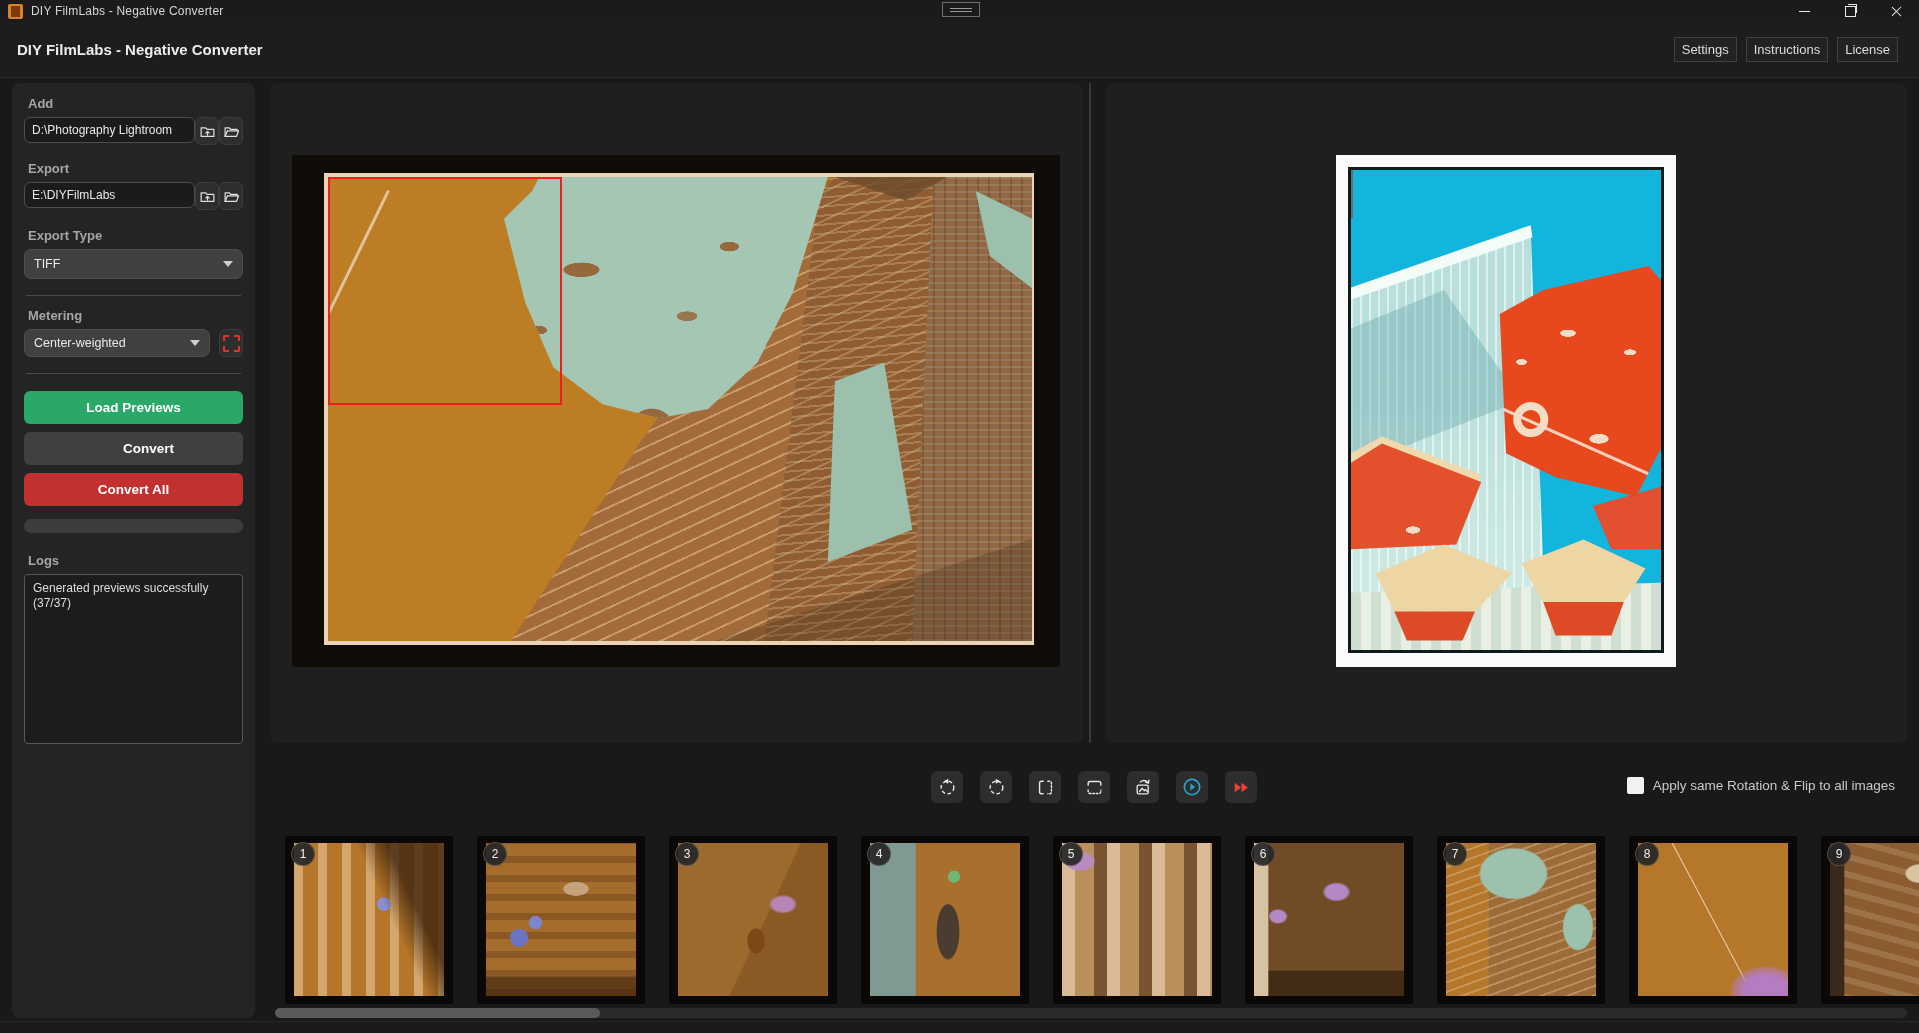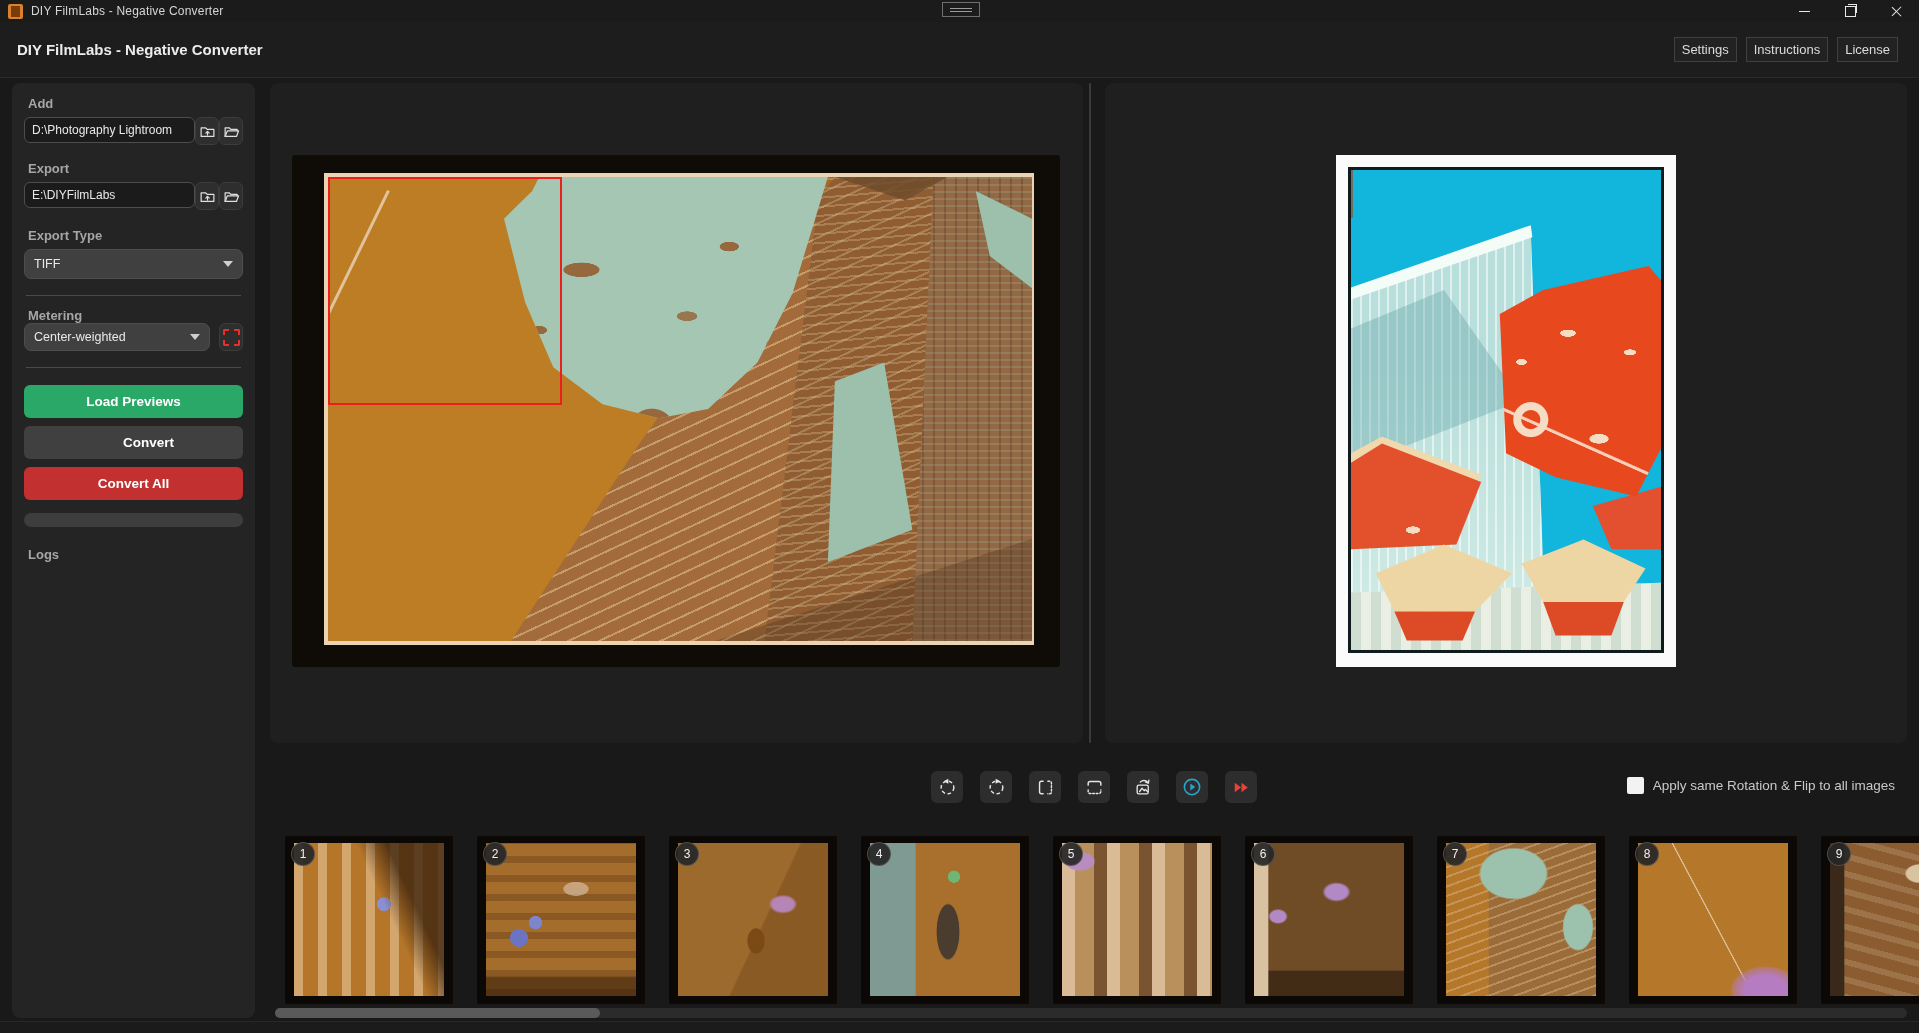--- a/index.html
+++ b/index.html
@@ -43,21 +43,21 @@
            color:#e9e9e9;font-size:12px;padding:0 7px;box-sizing:border-box;font-family:"Liberation Sans",sans-serif;}
   .icon-btn{width:28px;height:28px;background:#2e2e2e;border:1px solid #3c3c3c;border-radius:6px;
             display:flex;align-items:center;justify-content:center;padding:0;}
   .mt16{margin-top:16px;} .mt18{margin-top:18px;} .mt12{margin-top:12px;}
   .s-select{height:28px;background:#404040;border:1px solid #4d4d4d;border-radius:7px;
             display:flex;align-items:center;justify-content:space-between;padding:0 9px;margin-top:6px;}
   .s-select span{font-size:12.5px;color:#e9e9e9;}
   .chev{width:0;height:0;border-left:5px solid transparent;border-right:5px solid transparent;
         border-top:6px solid #cfcfcf;}
   .divider{height:1px;background:#4a4a4a;margin:16px 2px 0 2px;}
-  .meter-row{display:flex;gap:9px;margin-top:0;}
+  .meter-row{display:flex;gap:9px;margin-top:6px;}
   .meter-select{flex:0 0 186px;box-sizing:border-box;margin-top:0;}
   .meter-btn{width:28px;height:28px;}
   .dash-square{width:13px;height:13px;border:2px dashed #e53030;border-radius:2px;}
   .action-btn{display:block;width:219px;height:33px;border:none;border-radius:6px;color:#fff;
               font-size:13.5px;font-weight:bold;margin-top:8px;font-family:Liberation Sans, sans-serif;}
   .b-green{background:#2aa868;margin-top:17px;}
   .b-blue{background:#404040;padding-left:36px;}
   .b-red{background:#c23030;}
   .progress{width:219px;height:14px;border-radius:7px;background:#3d3d3d;margin-top:13px;}
   .logs-label{margin-top:20px;}
@@ -285,20 +285,21 @@
 
     <div class="divider mt18"></div>
 
     <button class="action-btn b-green">Load Previews</button>
     <button class="action-btn b-blue">Convert</button>
     <button class="action-btn b-red">Convert All</button>
 
     <div class="progress"></div>
 
     <div class="s-label logs-label">Logs</div>
+    <div class="logs-box">Generated previews successfully (37/37)</div>
   </div>
 
   <div class="center-panel">
     <div class="neg-frame">
       <div class="neg-edge"></div>
       <div class="neg-content">
         <div class="l-corr-main"></div>
         <div class="l-corr-shade"></div>
         <div class="l-wall-right"></div>
         <div class="l-canopy"></div>

